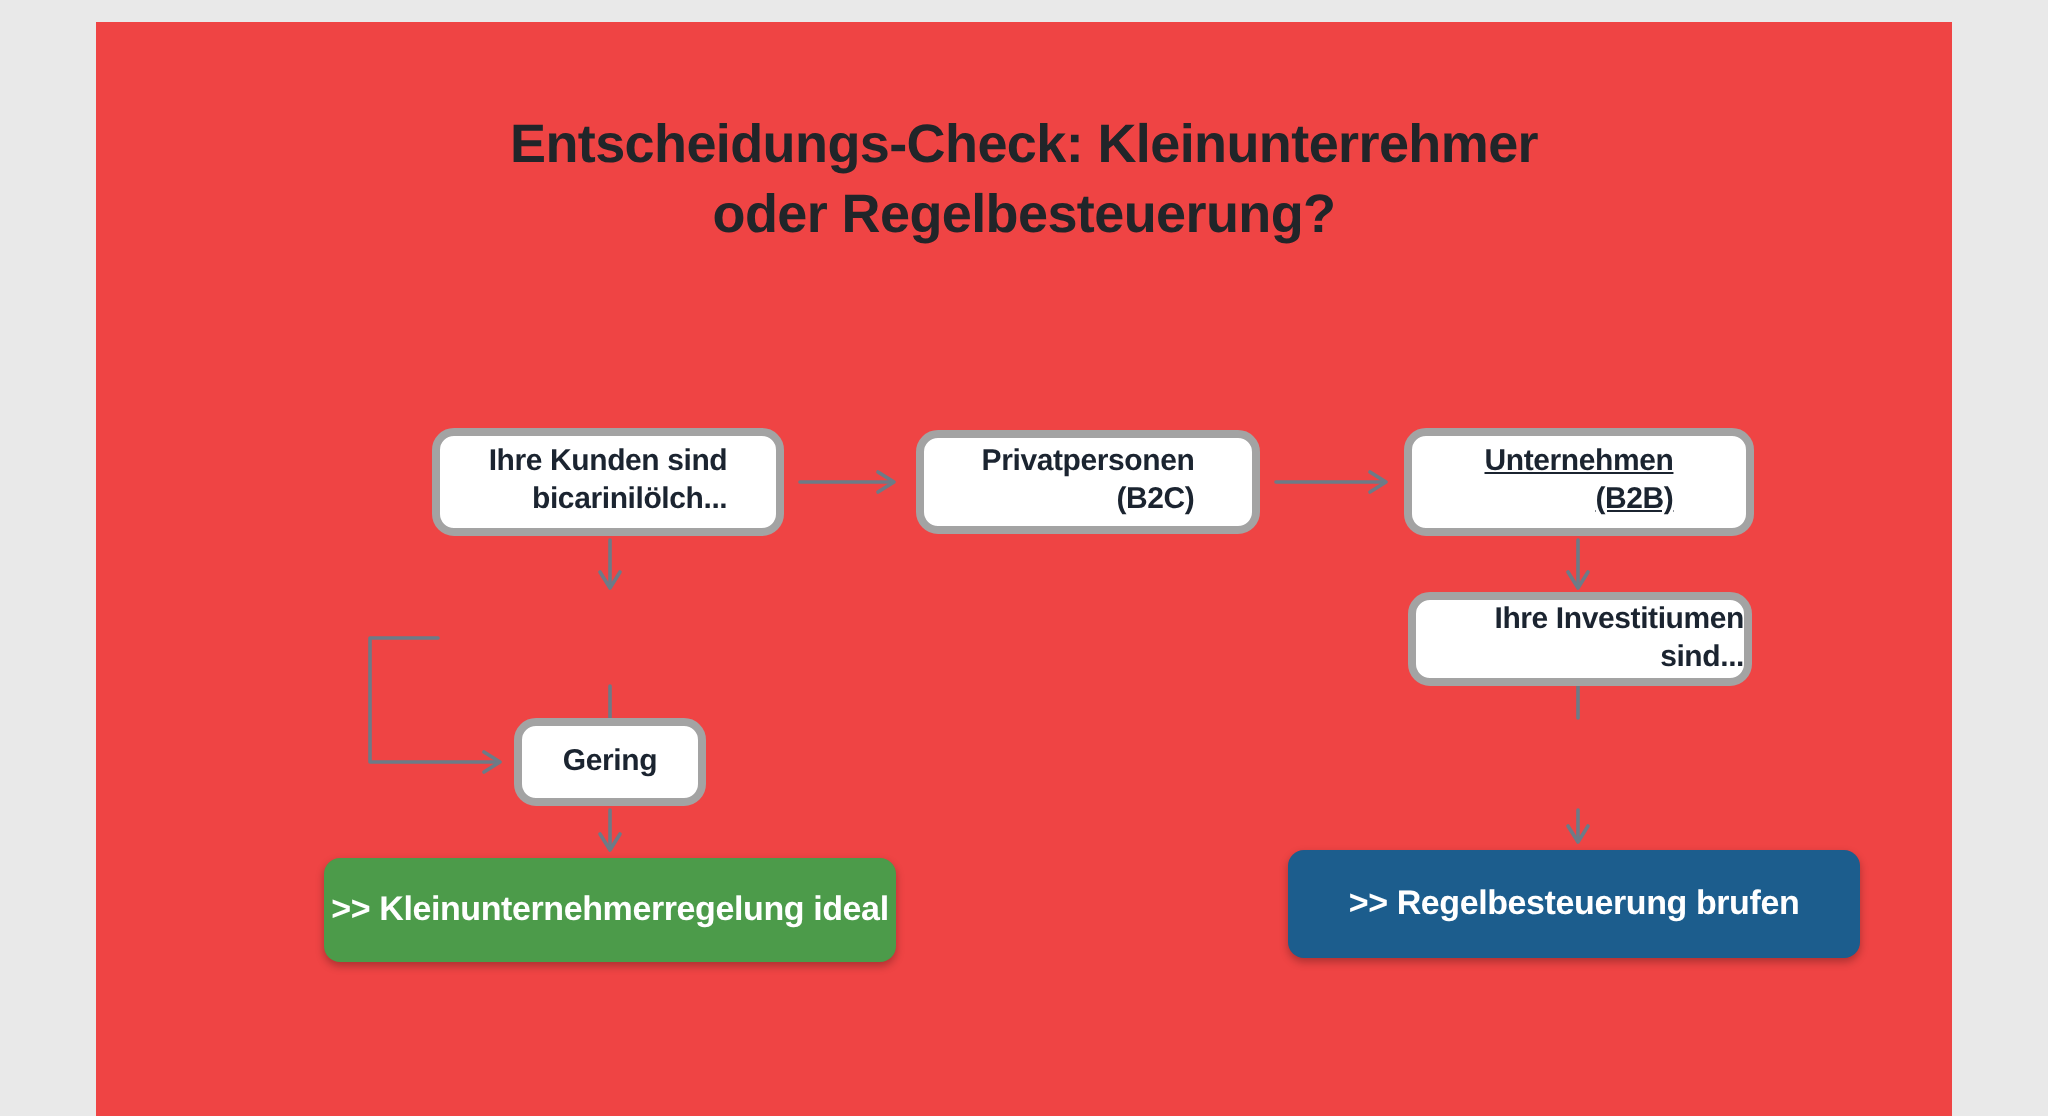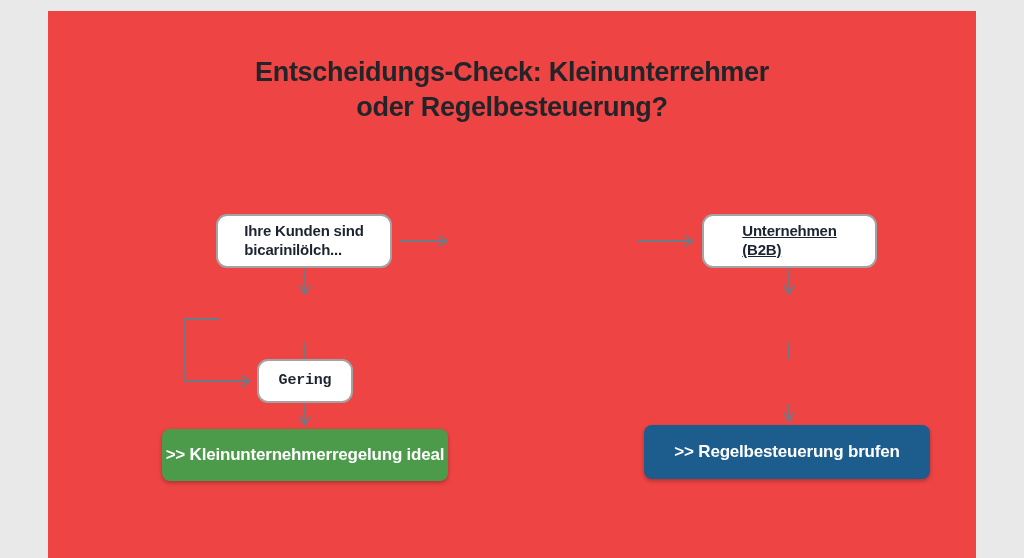--- a/index.html
+++ b/index.html
@@ -24,39 +24,39 @@
     font-weight: bold;
     color: #212529;
     line-height: 1.28;
     white-space: pre-line;
     letter-spacing: -0.3px;
   }
   .node {
     position: absolute;
     box-sizing: border-box;
     background: #ffffff;
-    border: 2px solid #a3a3a3;
+    border: 4px solid #a3a3a3;
     border-radius: 11px;
     display: flex;
     align-items: center;
     justify-content: center;
-    text-align: left;
+    text-align: right;
     font-size: 15px;
     font-weight: bold;
     color: #1b2430;
     line-height: 1.25;
     white-space: pre-line;
     letter-spacing: -0.2px;
   }
   .node-kunden        { left: 168px; top: 203px; width: 176px; height: 54px; }
   .node-privat        { left: 410px; top: 204px; width: 172px; height: 52px; }
   .node-unternehmen   { left: 654px; top: 203px; width: 175px; height: 54px; text-decoration: underline; }
   .node-invest-links  { left: 171px; top: 285px; width: 172px; height: 47px; }
   .node-invest-rechts { left: 656px; top: 285px; width: 172px; height: 47px; }
-  .node-gering        { left: 209px; top: 348px; width: 96px;  height: 44px; font-family: Liberation Mono, monospace; }
+  .node-gering        { left: 209px; top: 348px; width: 96px;  height: 44px; }
   .node-hoch          { left: 693px; top: 348px; width: 96px;  height: 44px; }
   .result {
     position: absolute;
     box-sizing: border-box;
     border-radius: 8px;
     display: flex;
     align-items: center;
     justify-content: center;
     text-align: center;
     font-size: 17px;
@@ -113,25 +113,28 @@
 
     <path d="M741,332 V348"></path>
 
     <path d="M741,394 V408"></path>
     <path d="M736,402 L741,410 L746,402"></path>
   </svg>
 
   <div class="node node-kunden">Ihre Kunden sind
 bicarinilölch...</div>
 
+  <div class="node node-privat">Privatpersonen
+(B2C)</div>
 
   <div class="node node-unternehmen">Unternehmen
 (B2B)</div>
 
 
+  <div class="node node-invest-rechts">Ihre Investitiumen sind...</div>
 
   <div class="node node-gering">Gering</div>
 
 
   <div class="result result-blue">&gt;&gt; Regelbesteuerung brufen</div>
 
   <div class="result result-green">&gt;&gt; Kleinunternehmerregelung ideal</div>
 
 </div>
 

